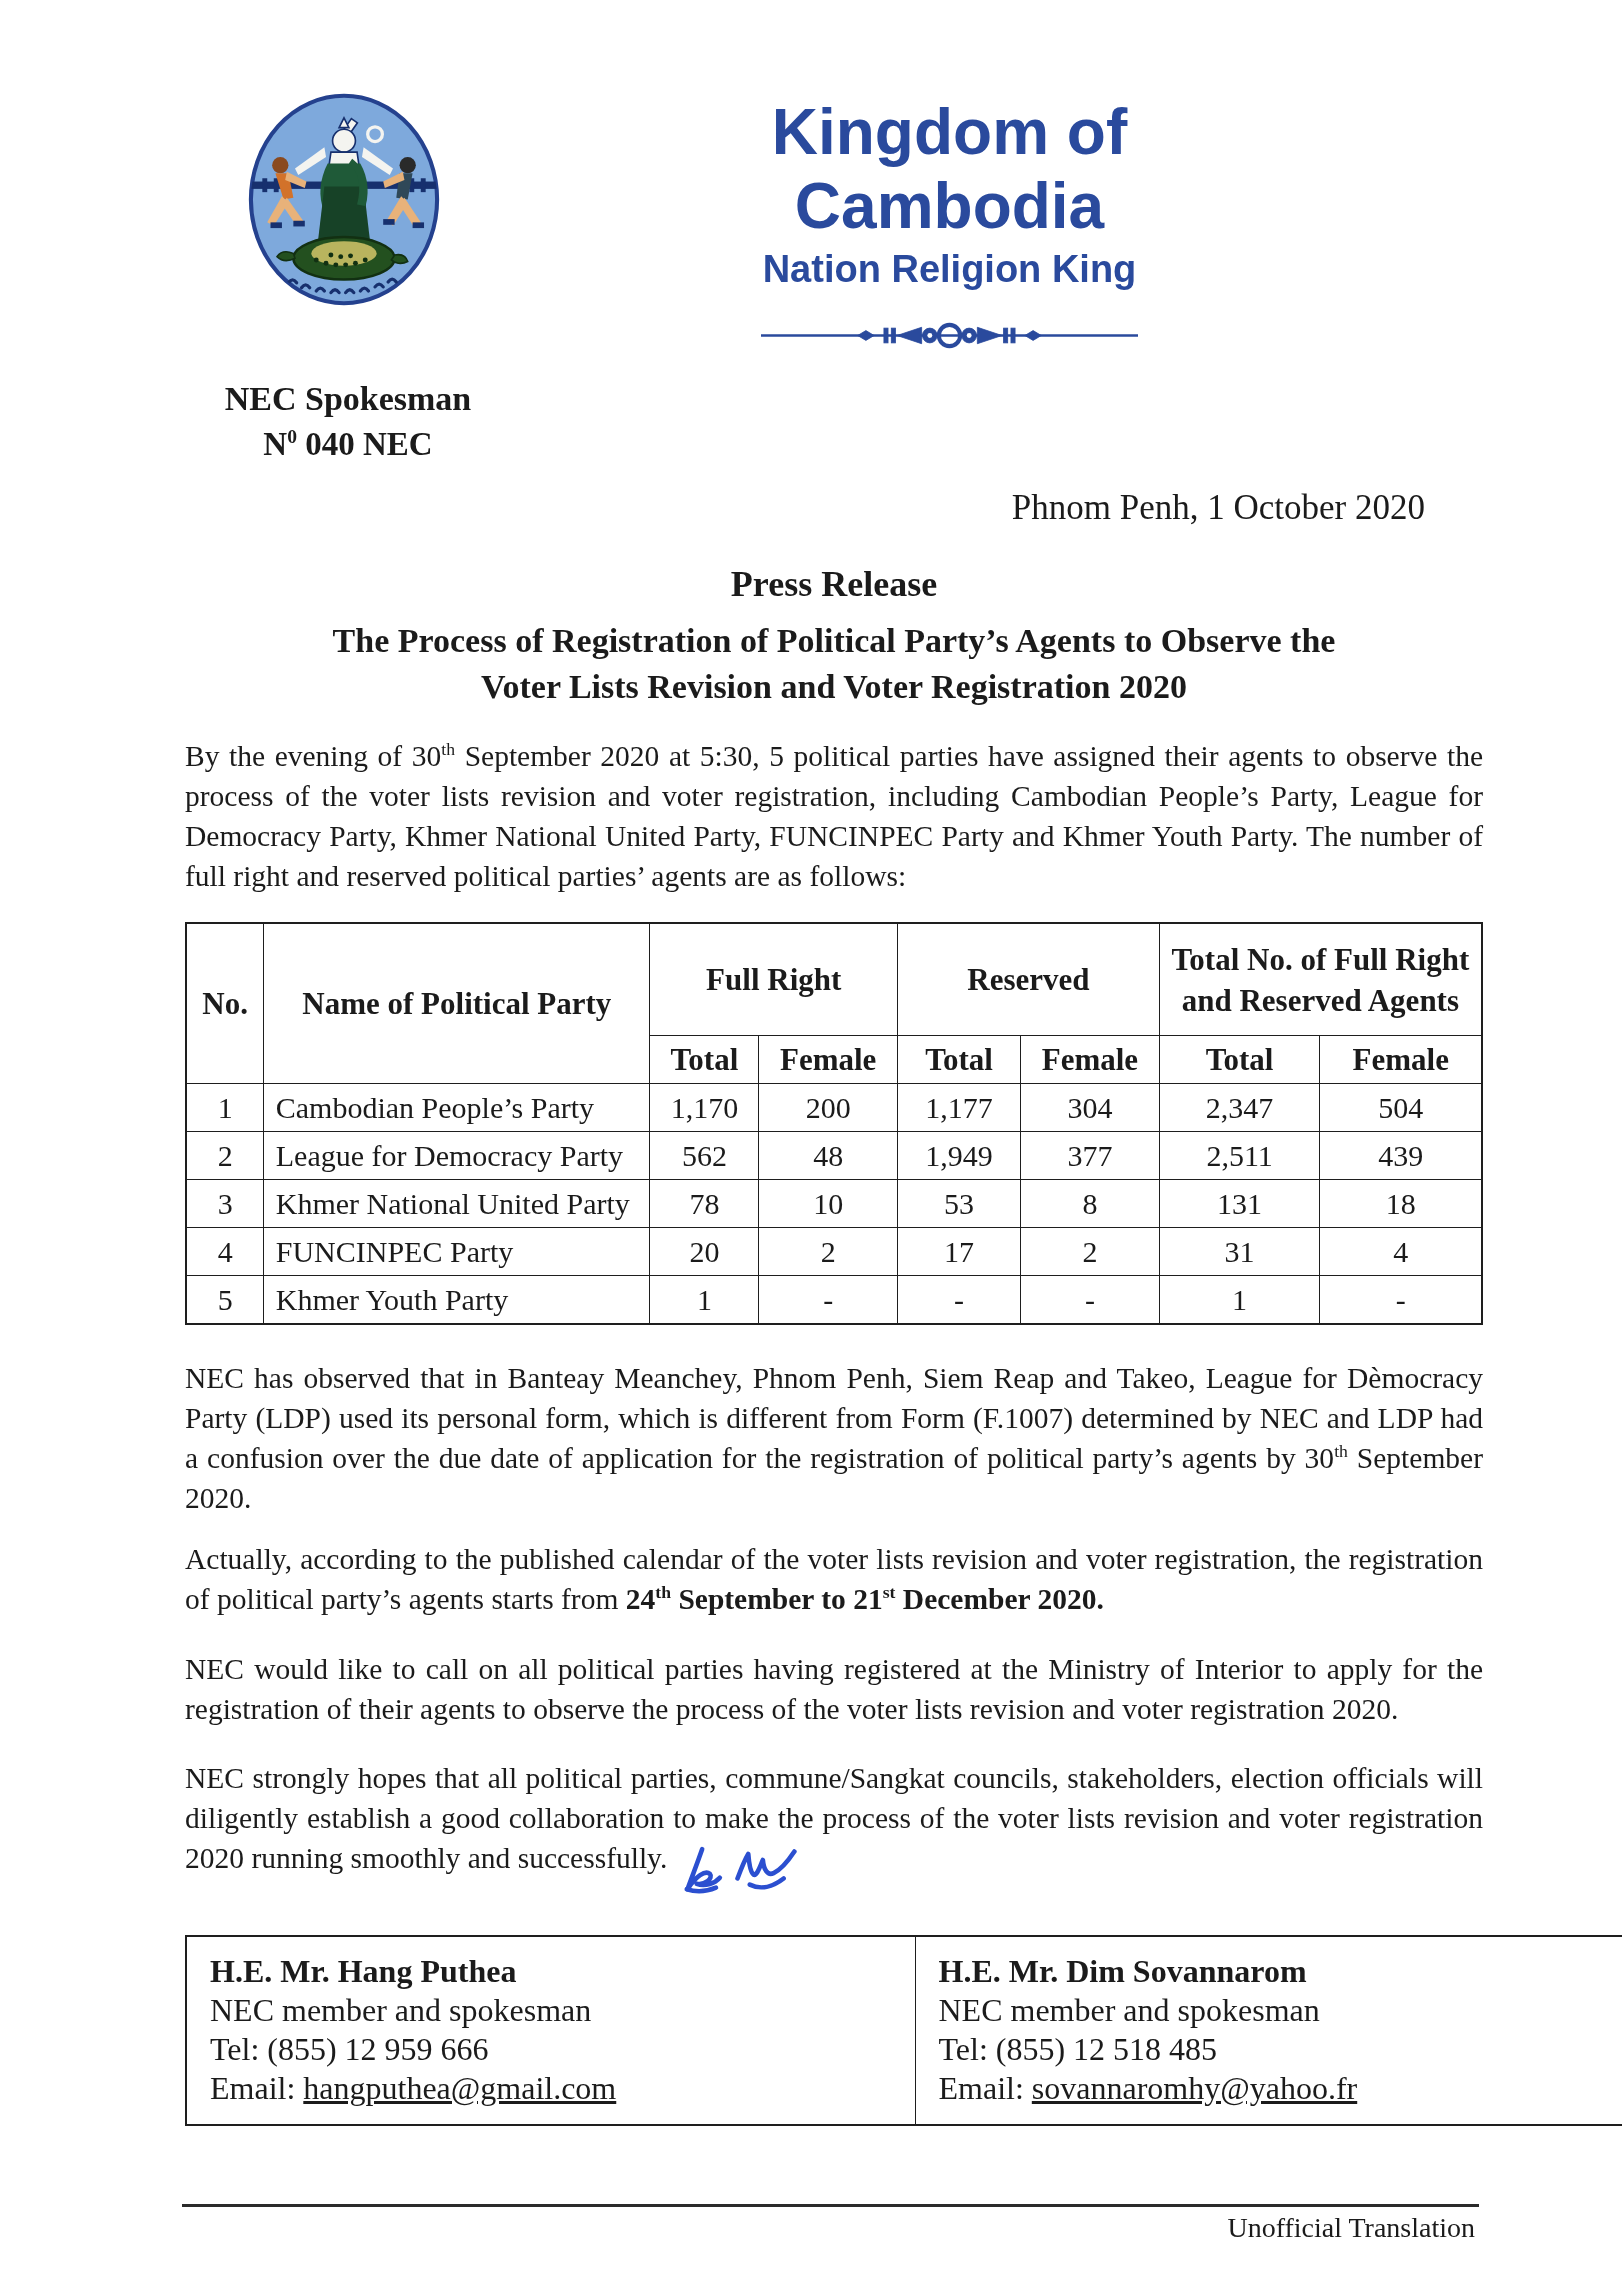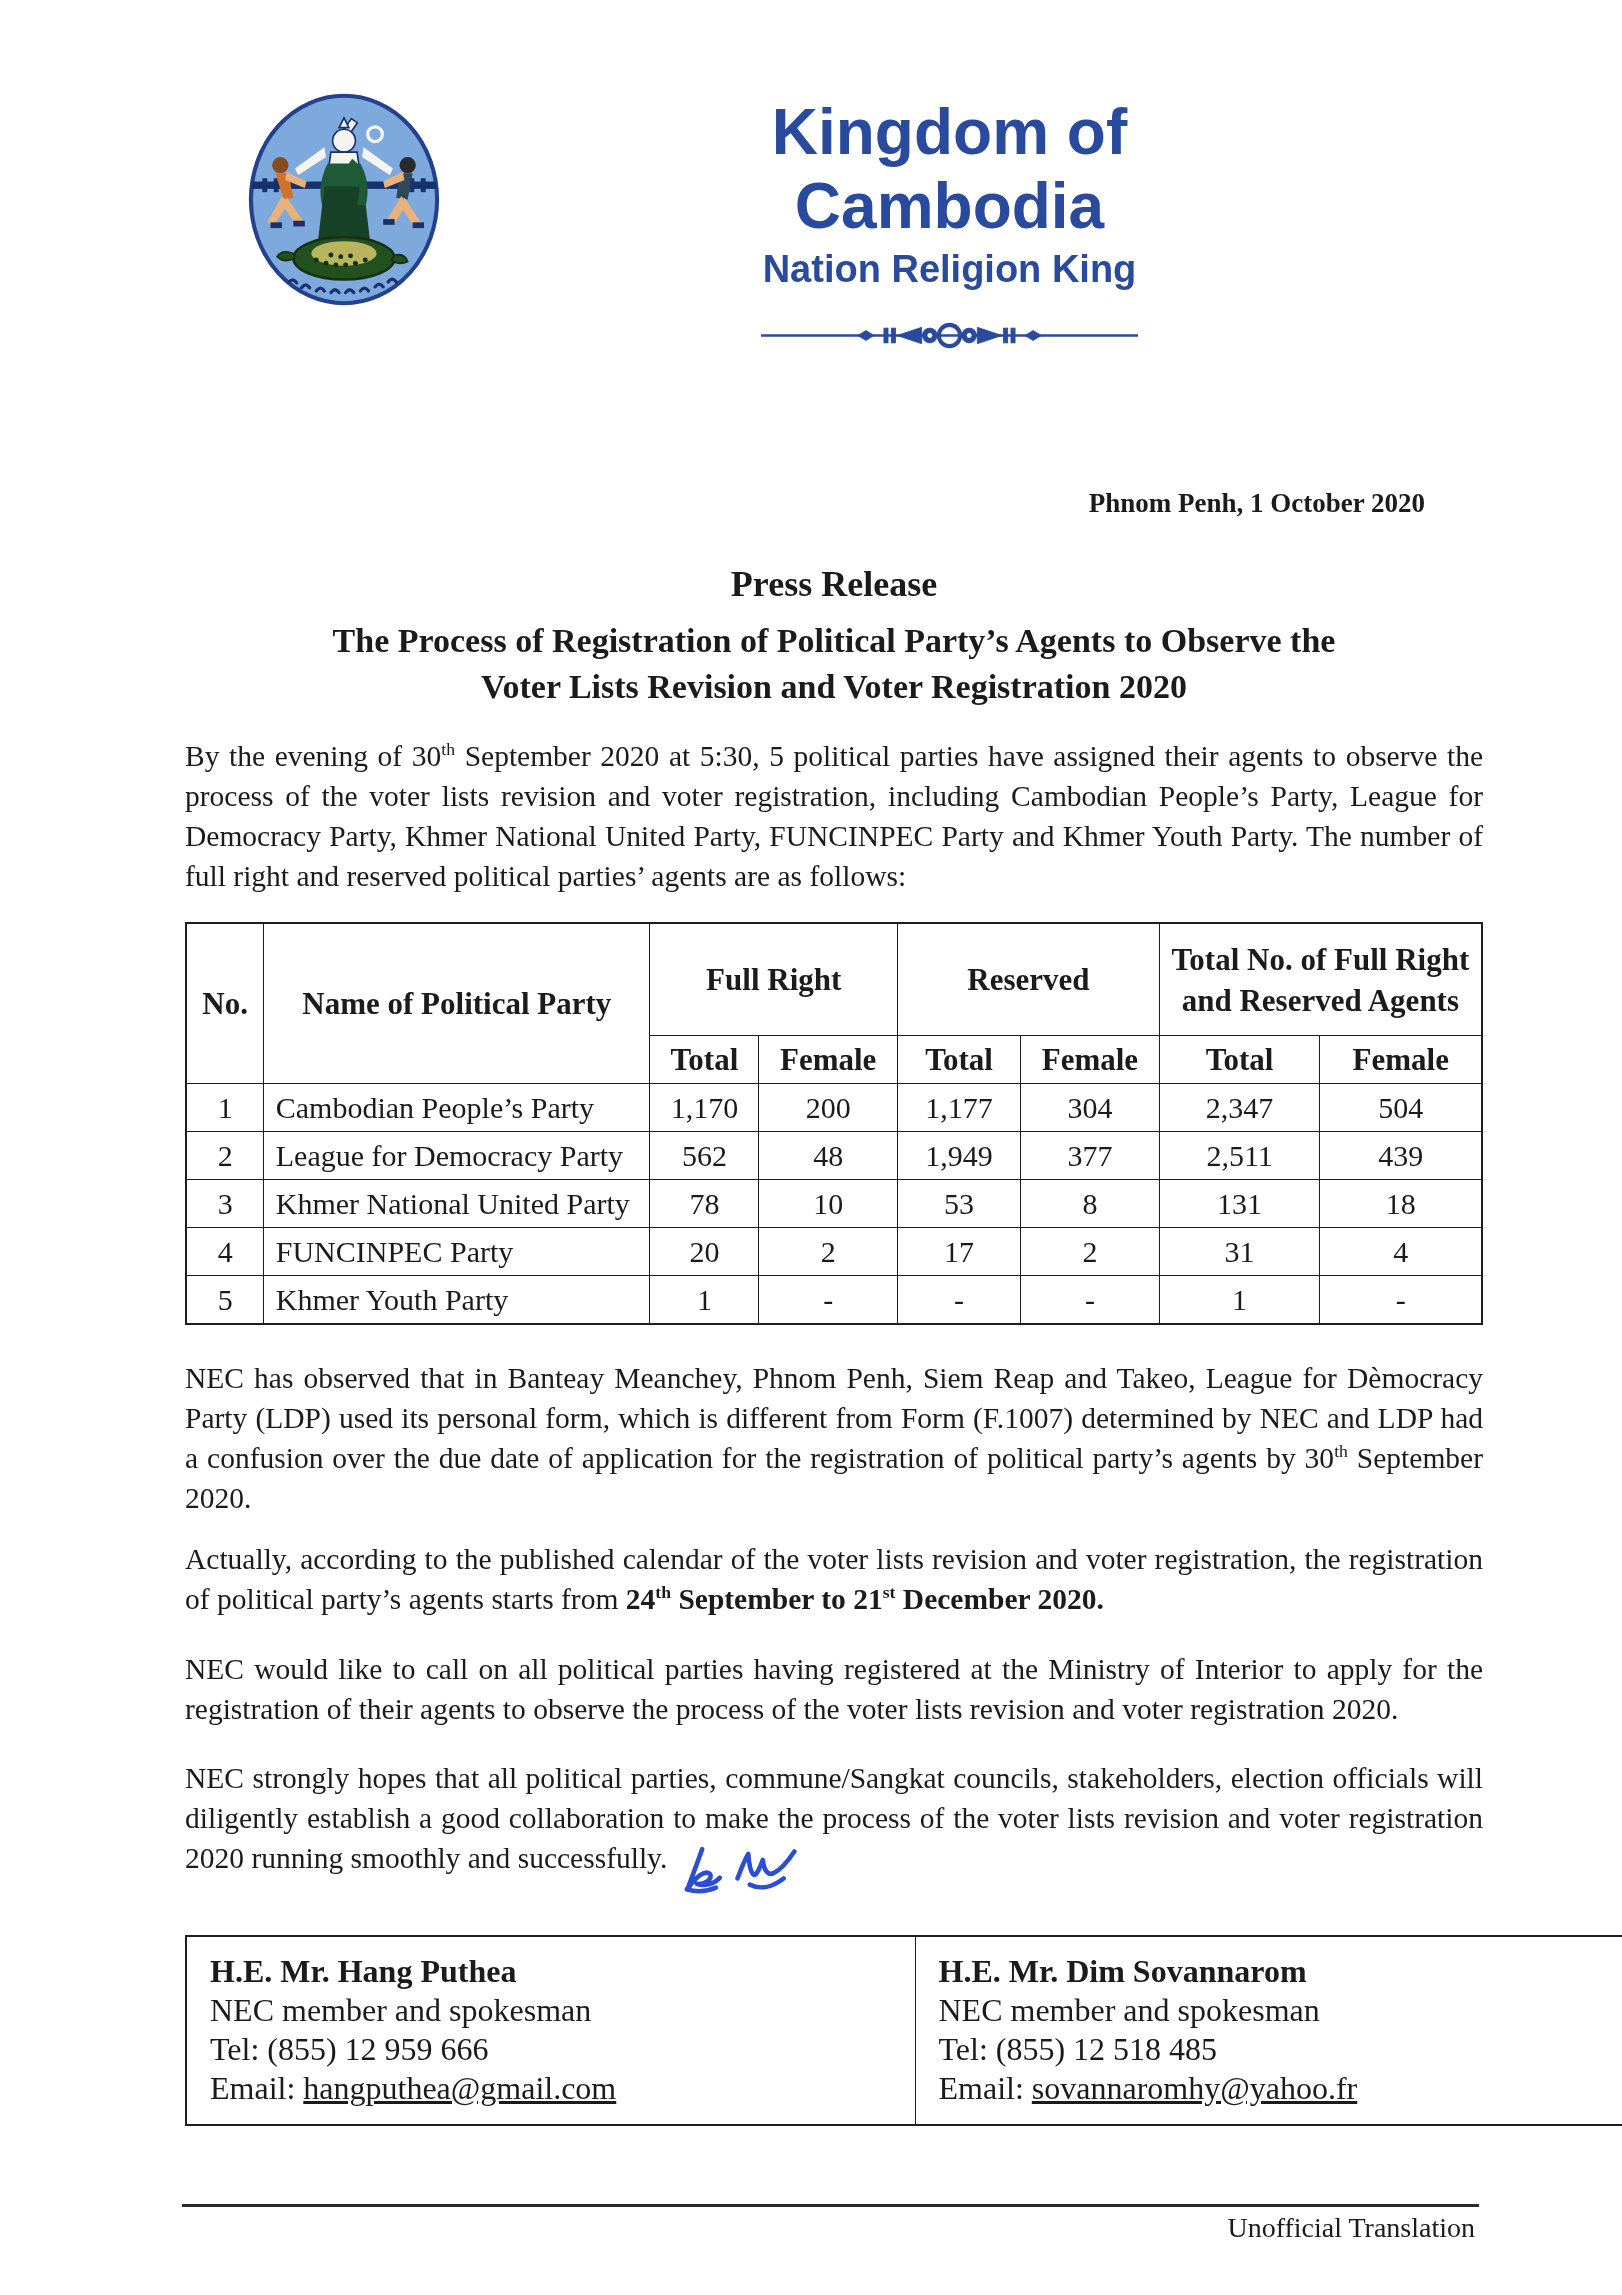--- a/index.html
+++ b/index.html
@@ -25,21 +25,21 @@
   .ornament{margin-top:28px;}
   .committee{
     position:absolute;left:88px;top:324px;width:610px;text-align:center;
     font-family:"Liberation Sans", sans-serif;
     font-size:43px;color:#3a5db4;font-weight:500;
   }
   .spokes-block{position:absolute;left:123px;top:380px;width:450px;text-align:center;}
   .spokesman{font-size:34px;font-weight:bold;line-height:38px;}
   .doc-no{font-size:33px;font-weight:bold;line-height:38px;margin-top:6.5px;}
   .doc-no sup{font-size:19.6px;}
-  .date-line{position:absolute;top:488px;right:198px;font-size:27px;font-weight:bold;}
+  .date-line{position:absolute;top:488px;right:198px;font-size:35px;}
   
   .flow{position:absolute;left:185px;top:563px;width:1298px;}
   .press-release{text-align:center;font-size:36px;font-weight:bold;}
   .doc-title{text-align:center;font-size:34px;font-weight:bold;line-height:46px;margin-top:13px;}
   .body-p{
     font-size:29.5px;line-height:40px;text-align:justify;margin:0;
   }
   .intro{margin-top:26px;}
   .p-observed{margin-top:33px;}
   .p-actually{margin-top:21px;}
@@ -185,20 +185,24 @@
           <circle cx="230" cy="20" r="13" fill="none" stroke-width="5"></circle>
           <circle cx="206" cy="20" r="9" fill="#2a4a9d"></circle>
           <circle cx="206" cy="20" r="3" fill="#ffffff" stroke="none"></circle>
           <circle cx="254" cy="20" r="9" fill="#2a4a9d"></circle>
           <circle cx="254" cy="20" r="3" fill="#ffffff" stroke="none"></circle>
         </g>
       </svg>
     </div>
   </div>
 
+  <div class="spokes-block">
+    <div class="spokesman">NEC Spokesman</div>
+    <div class="doc-no"><span>N</span><sup>0</sup><span> 040 NEC</span></div>
+  </div>
 
   <div class="date-line">Phnom Penh, 1 October 2020</div>
 
   <div class="flow">
 
     <div class="press-release">Press Release</div>
 
     <div class="doc-title">
       <span>The Process of Registration of Political Party’s Agents to Observe the</span><br>
       <span>Voter Lists Revision and Voter Registration 2020</span>

